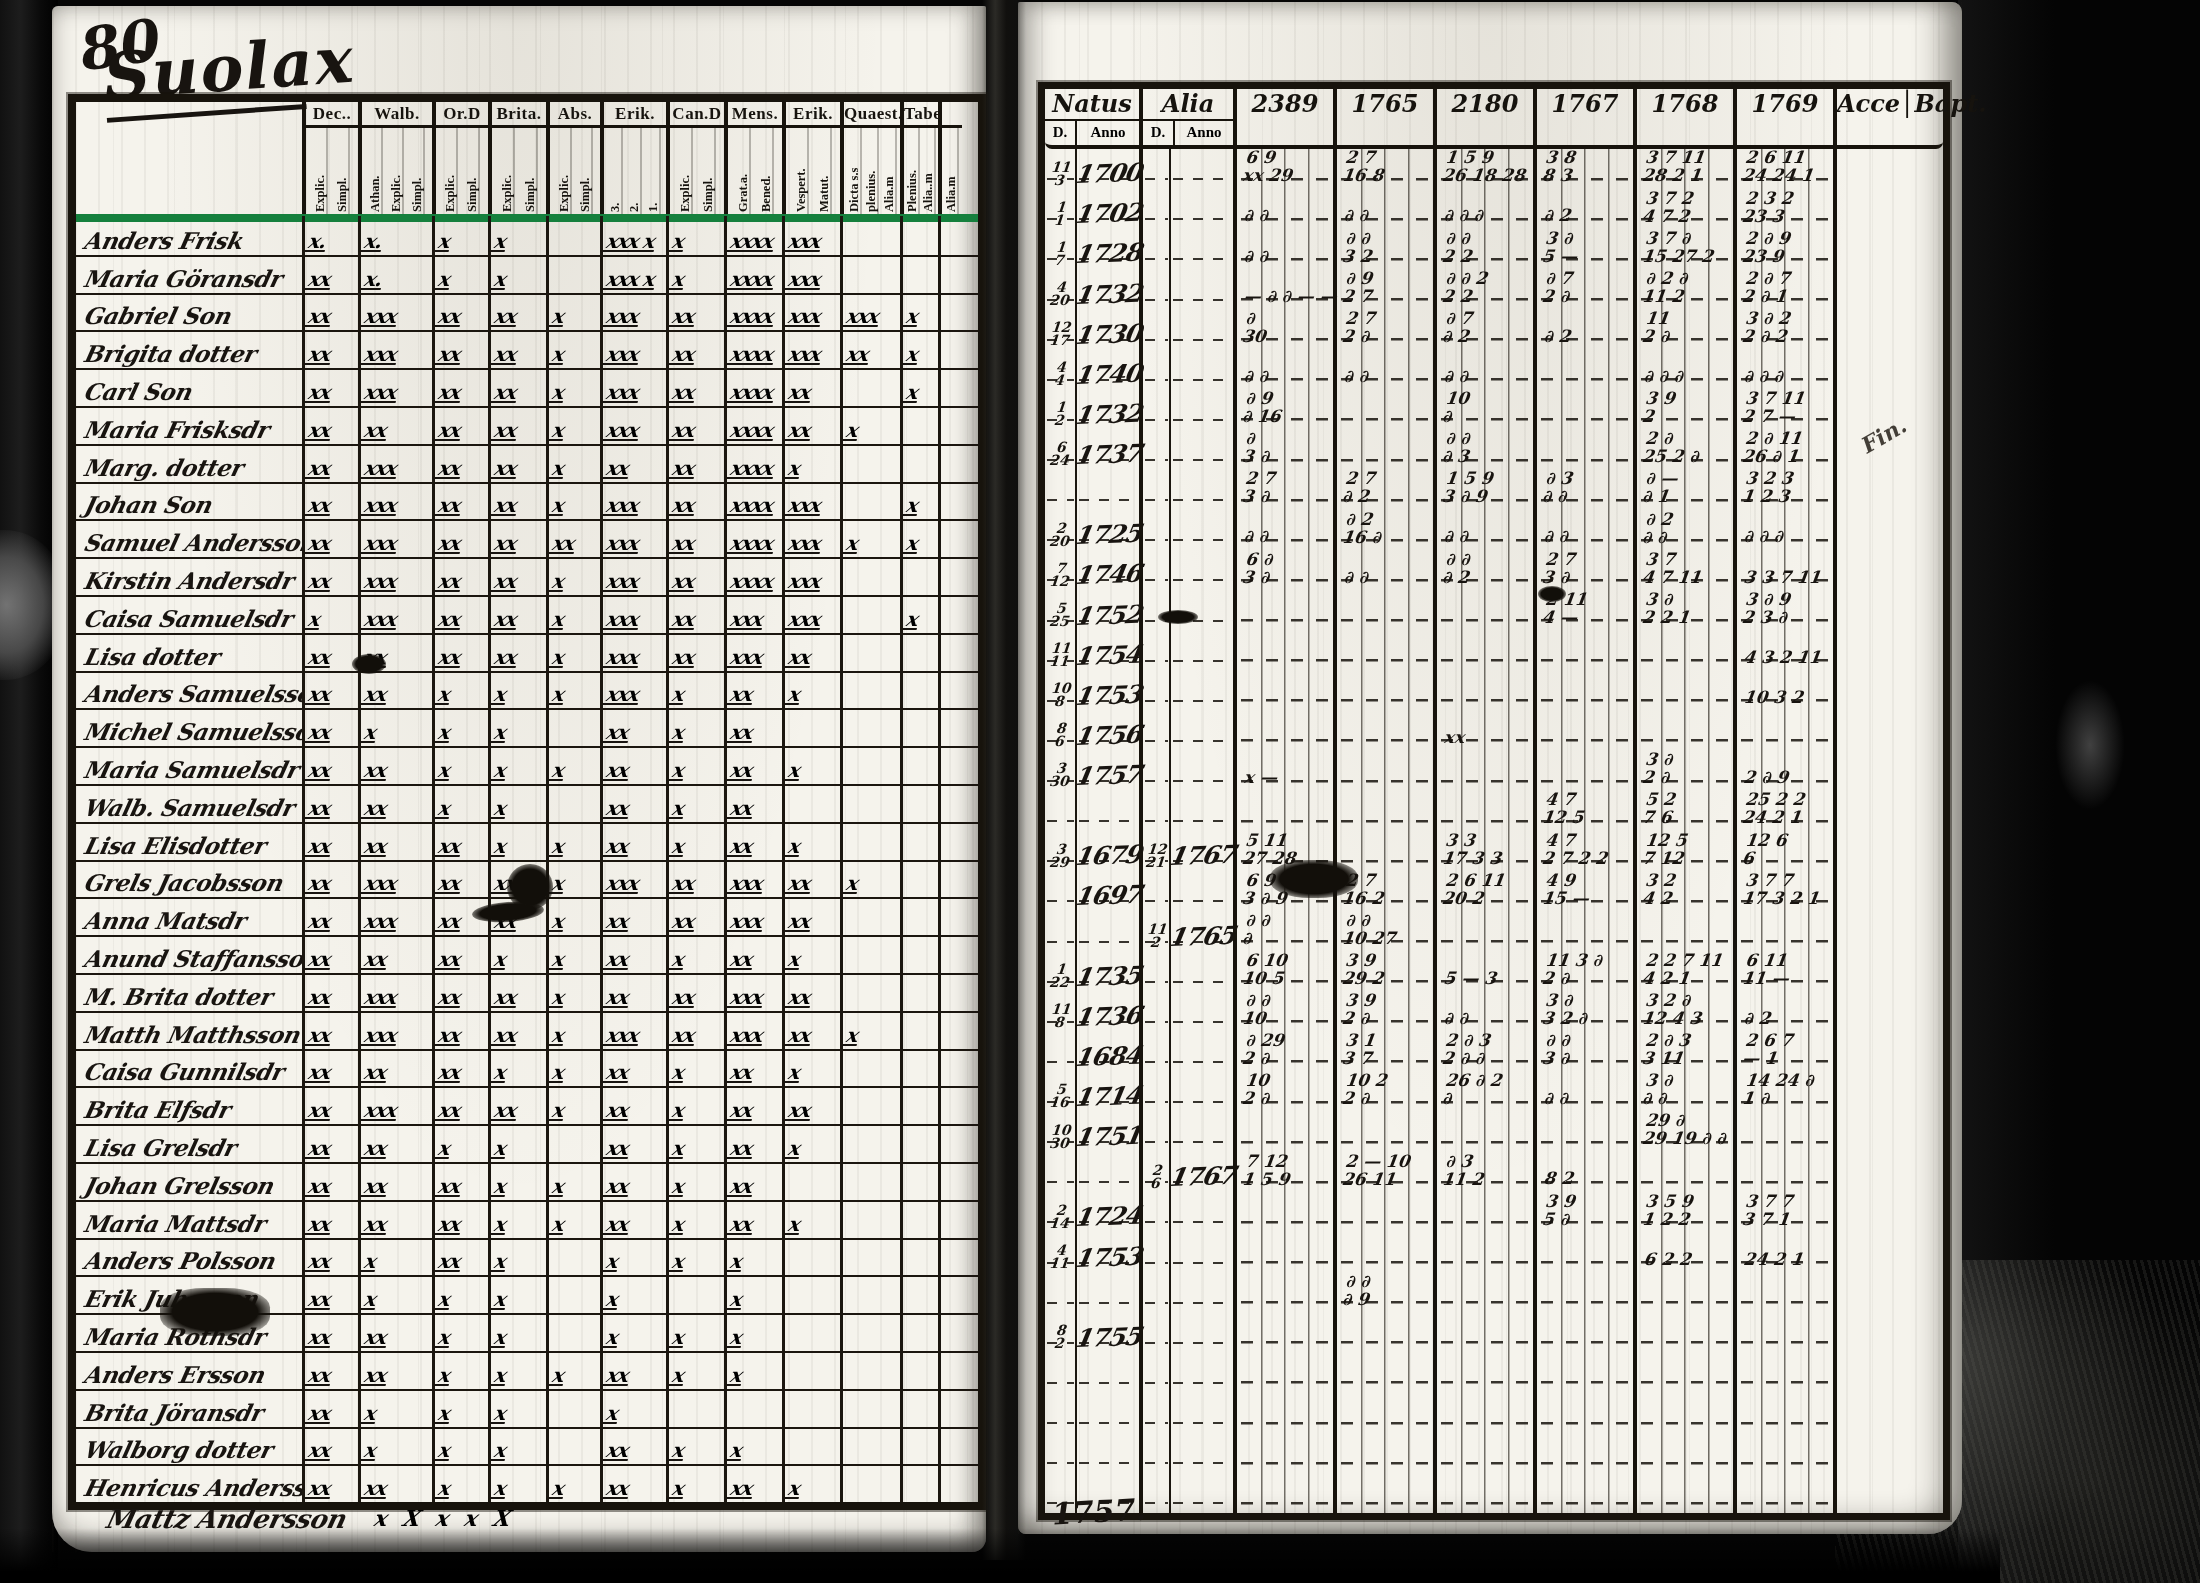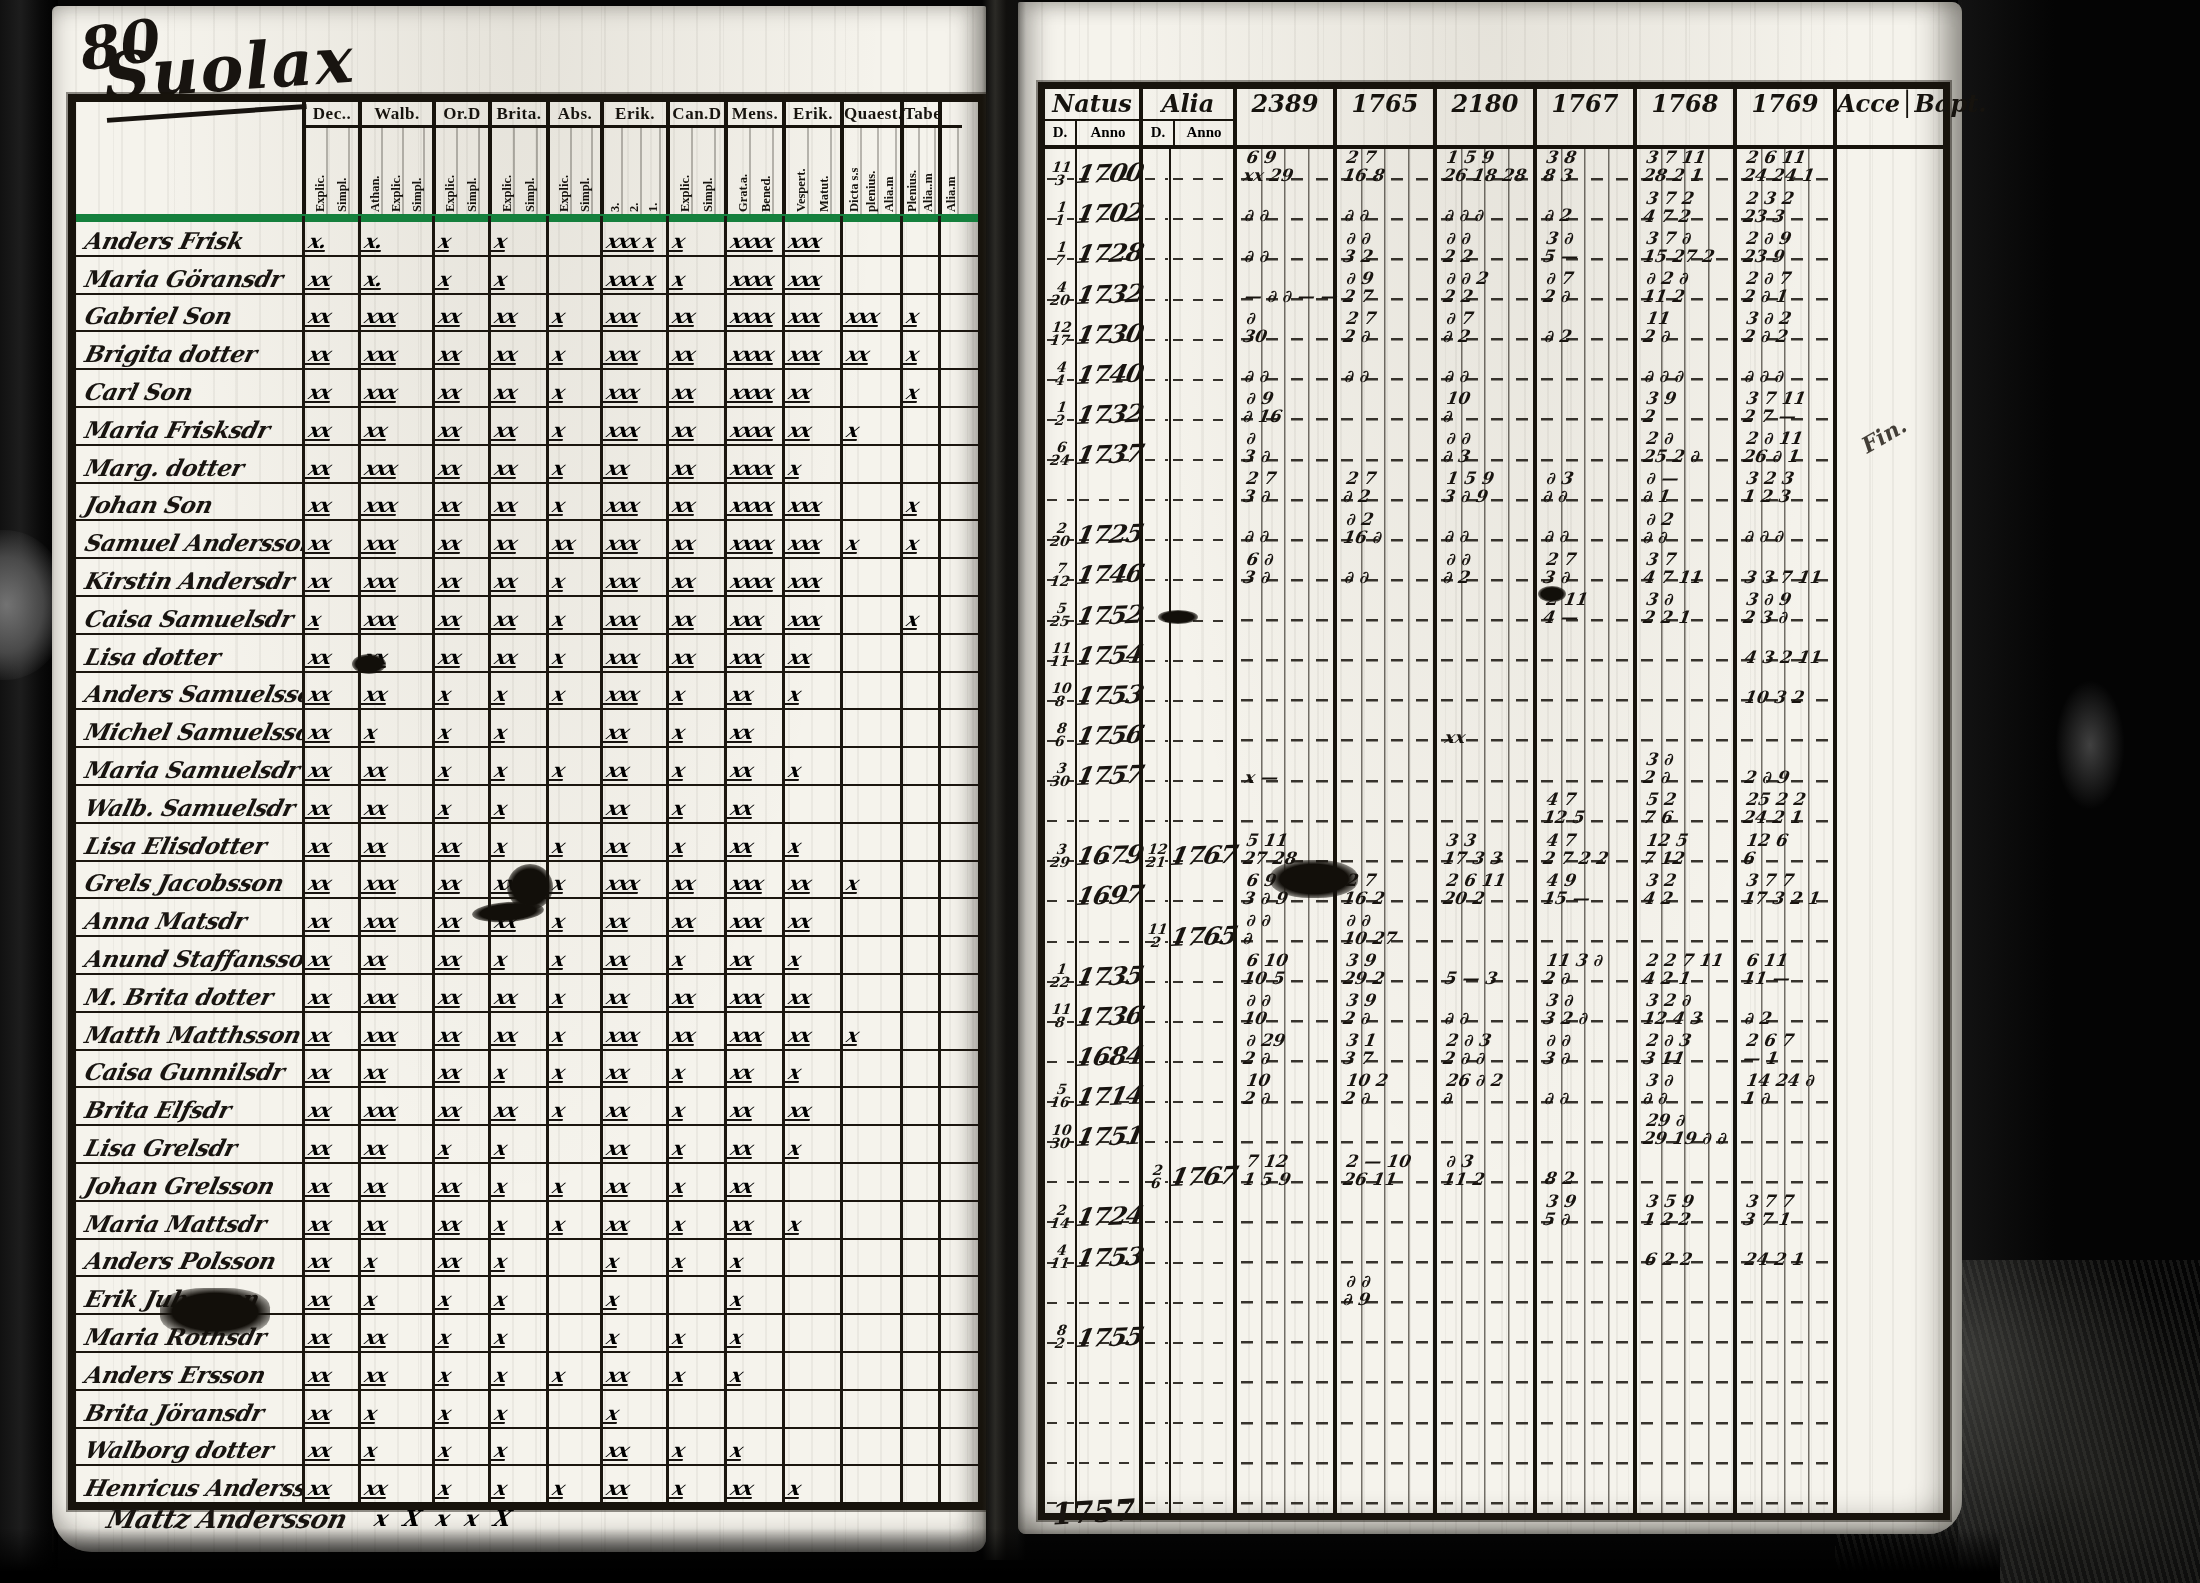--- a/index.html
+++ b/index.html
@@ -65,21 +65,21 @@
   .name{font-size:23px;white-space:nowrap;padding-left:8px;letter-spacing:-.5px;
      transform:skewX(-14deg) translateY(2px);}
   .mk{font-family:"DejaVu Serif",serif;font-style:italic;font-weight:bold;font-size:20px;
      line-height:.9;letter-spacing:-1.5px;border-bottom:2.5px solid #181410;
      transform:skewX(-14deg);padding:0 2px;white-space:nowrap;}
 
   
   #right-table{position:absolute;left:20px;top:80px;width:898px;height:1424px;
      border:7px solid #17130c;box-shadow:0 0 0 2px rgba(20,15,8,.45);}
   .rhead{display:grid;height:56px;border-bottom:4px solid #17130c;
-     grid-template-columns:94px 94px 100px 100px 100px 100px 100px 100px 92px;}
+     grid-template-columns:94px 94px 100px 100px 100px 100px 100px 100px 92px;border-radius:7px;}
   .rhgroup{border-left:4px solid #17130c;display:flex;flex-direction:column;}
   .rhgroup:first-child{border-left:none;}
   .ylabel{font-family:"DejaVu Serif",serif;font-style:italic;font-weight:bold;font-size:24px;
      text-align:center;line-height:30px;white-space:nowrap;}
   .dannorow{flex:1;display:grid;grid-template-columns:30px 1fr;border-top:2.5px solid #17130c;}
   .dannorow span{font-weight:bold;font-size:15px;text-align:center;border-left:2px solid #17130c;
      line-height:22px;}
   .dannorow span:first-child{border-left:none;}
   .rbody{position:absolute;top:60px;bottom:0;left:0;right:0;display:flex;flex-direction:column;}
   .rrow{flex:1;display:grid;grid-template-columns:30px 64px 30px 64px 100px 100px 100px 100px 100px 100px 92px;}

